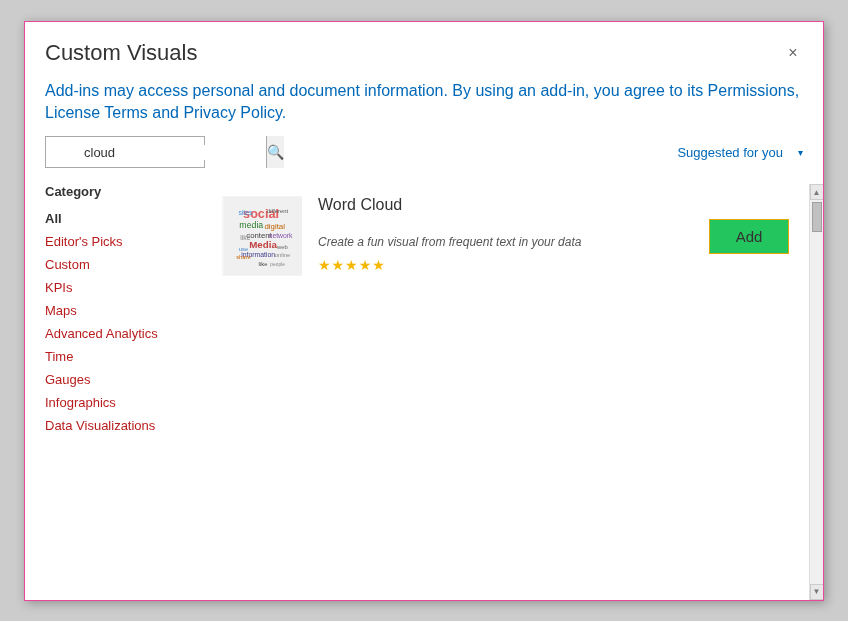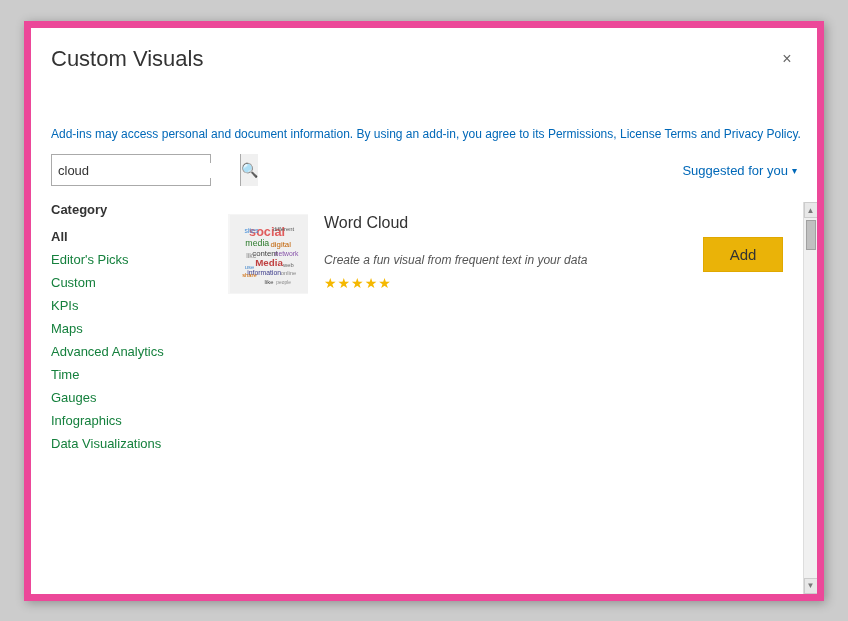--- a/index.html
+++ b/index.html
@@ -10,21 +10,21 @@
       align-items: center;
       justify-content: center;
       width: 848px;
       height: 621px;
       overflow: hidden;
     }
     .dialog {
       background: #fff;
       width: 800px;
       height: 580px;
-      border: 7px solid #ec4899;
+      border: 1px solid #ec4899;
       box-shadow: 2px 2px 10px rgba(0,0,0,0.3);
       display: flex;
       flex-direction: column;
       position: relative;
     }
     .dialog-title-bar {
       display: flex;
       align-items: center;
       justify-content: space-between;
       padding: 18px 20px 8px 20px;
@@ -40,24 +40,23 @@
       cursor: pointer;
       color: #666;
       font-size: 16px;
       display: flex;
       align-items: center;
       justify-content: center;
       line-height: 1;
     }
     .info-bar {
       padding: 6px 8px 12px 20px;
-      font-size: 12px;
+      font-size: 16px;
       color: #0068b8;
       line-height: 1.4;
-      margin-top: 40px;
     }
     .search-filter-row {
       display: flex;
       align-items: center;
       justify-content: space-between;
       padding: 0 20px 16px 20px;
     }
     .search-box {
       display: flex;
       align-items: center;
@@ -65,41 +64,42 @@
       width: 160px;
       height: 32px;
     }
     .search-input {
       border: none;
       outline: none;
       font-size: 13px;
       padding: 0 6px;
       flex: 1;
       color: #333;
+      margin-left: 32px;
     }
     .search-icon-btn {
       width: 32px;
       height: 32px;
       background: #f0f0f0;
       border: none;
       border-left: 1px solid #aaa;
       cursor: pointer;
       display: flex;
       align-items: center;
       justify-content: center;
       font-size: 14px;
       color: #555;
     }
     .suggested-for-you {
       font-size: 13px;
       color: #0068b8;
       cursor: pointer;
       display: flex;
       align-items: center;
-      gap: 4px;
+      gap: 15px;
     }
     .suggested-for-you .chevron {
       font-size: 10px;
     }
     .main-content {
       display: flex;
       flex: 1;
       overflow: hidden;
       padding: 0 0 0 20px;
     }
@@ -109,21 +109,21 @@
       padding-right: 12px;
     }
     .category-label {
       font-size: 13px;
       font-weight: 600;
       color: #333;
       margin-bottom: 8px;
     }
     .category-item {
       font-size: 13px;
-      color: #15803d;
+      color: #b91c1c;
       padding: 4px 0;
       cursor: pointer;
       display: block;
     }
     .category-item.active {
       color: #333;
       font-weight: 600;
       text-decoration: none;
       cursor: default;
     }
@@ -171,21 +171,21 @@
       font-style: italic;
     }
     .stars {
       color: #f5b800;
       font-size: 14px;
       letter-spacing: 1px;
     }
     .add-btn {
       margin-left: auto;
       align-self: center;
-      background: #eab308;
+      background: #22c55e;
       border: 1px solid #e0a800;
       color: #333;
       font-size: 15px;
       font-weight: 500;
       padding: 8px 24px;
       cursor: pointer;
       min-width: 80px;
     }
     .scrollbar-track {
       width: 14px;

